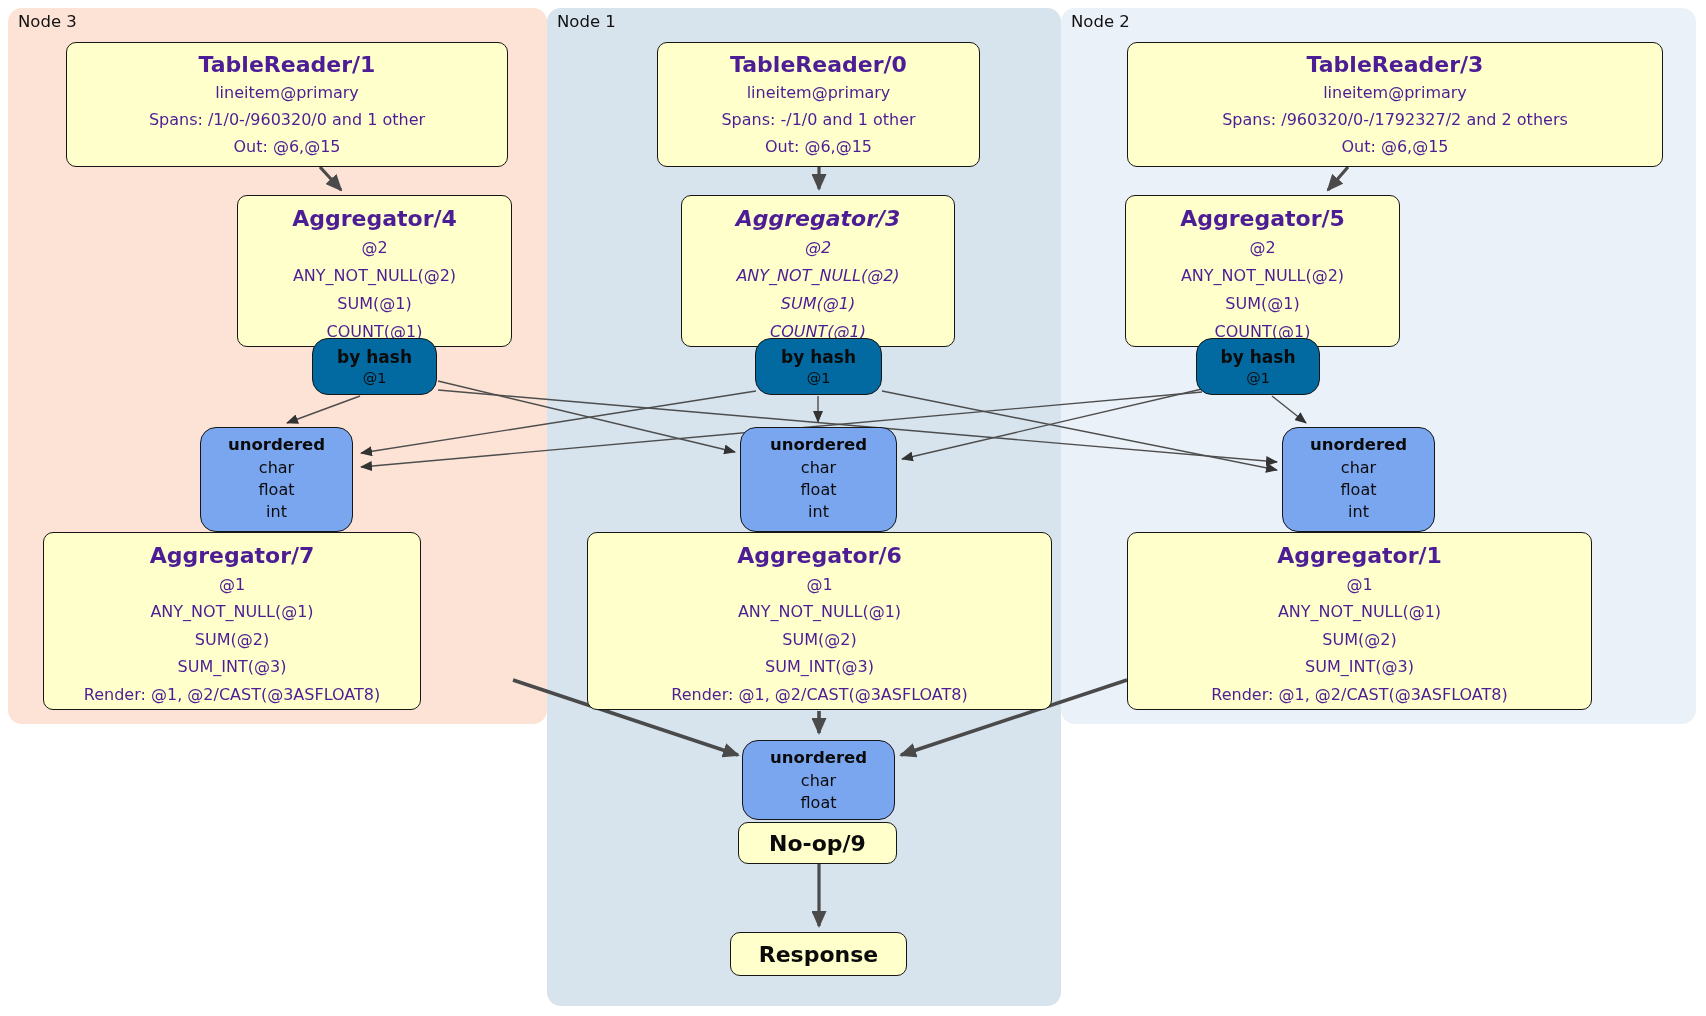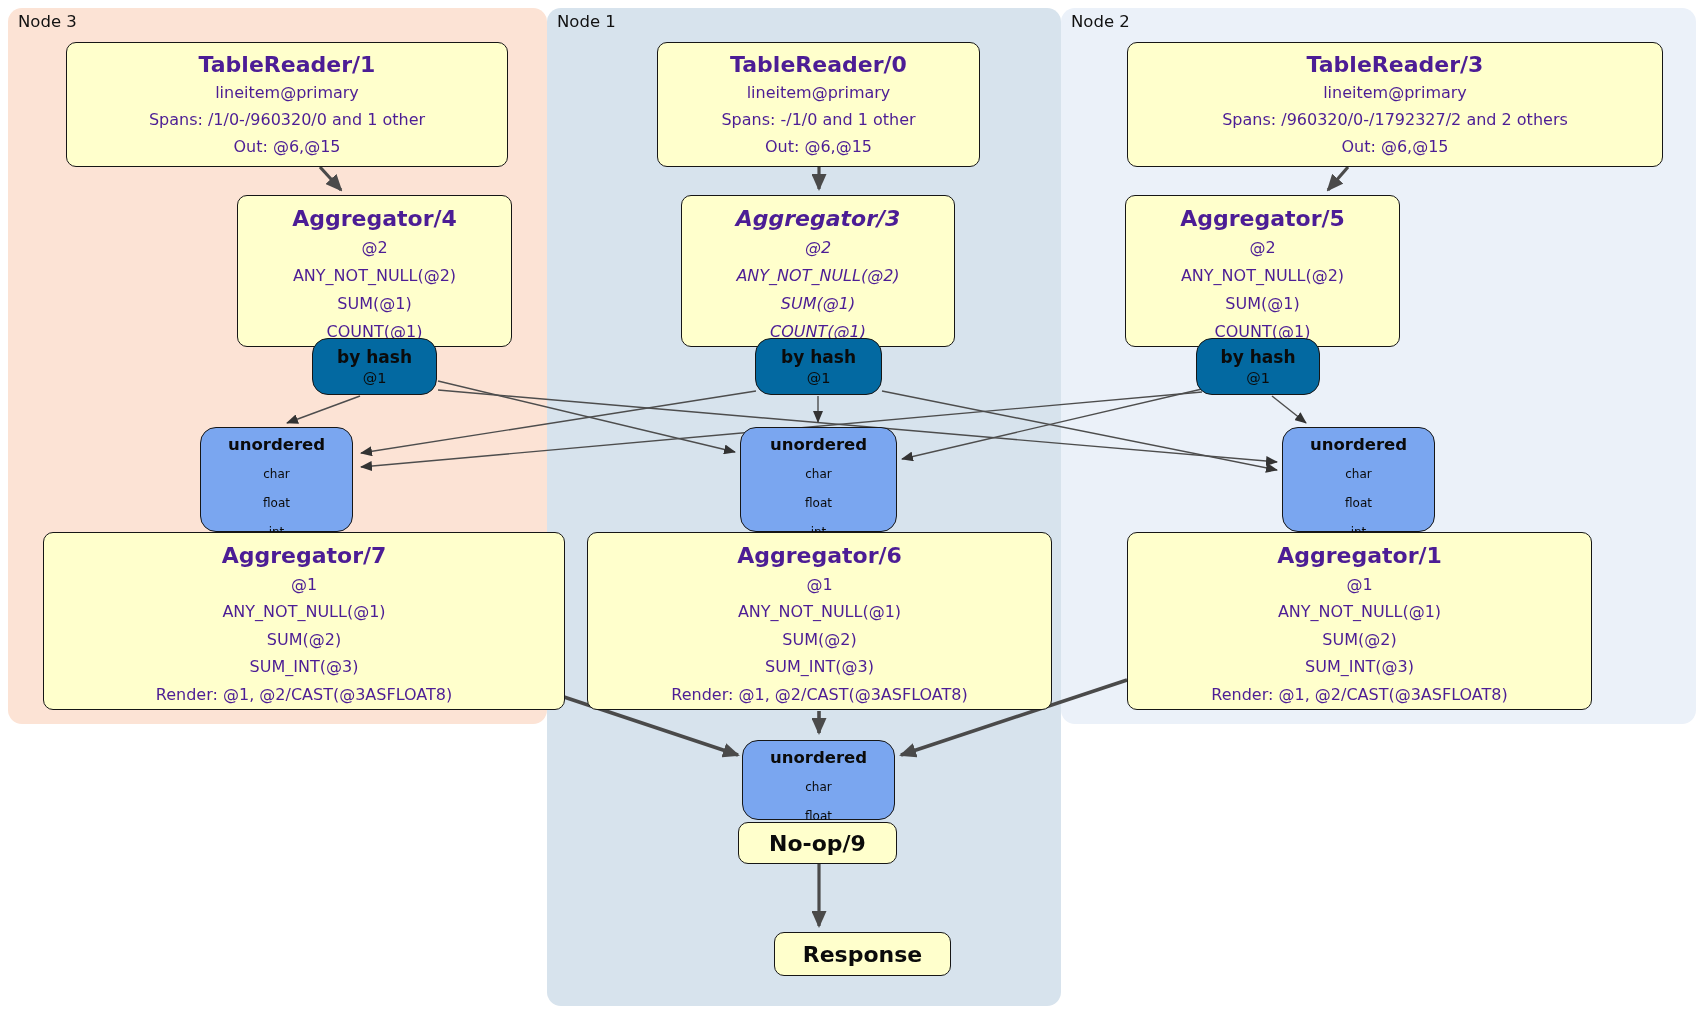--- a/index.html
+++ b/index.html
@@ -15,21 +15,21 @@
   .tr .t{padding-top:8px;line-height:28px;}
   .tr .l{line-height:27px;}
   .aggb .l{line-height:27.4px;}
   .router{position:absolute;background:#0369a1;border:1.6px solid #161616;border-radius:16px;
           text-align:center;box-sizing:border-box;color:#0b0b0b;}
   .router .t{font-weight:bold;font-size:17px;line-height:22px;padding-top:7px;}
   .router .l{font-size:14.5px;line-height:20px;}
   .sync{position:absolute;background:#7AA6F0;border:1.6px solid #161616;border-radius:16px;
         text-align:center;box-sizing:border-box;color:#0b0b0b;}
   .sync .t{font-weight:bold;font-size:16.5px;line-height:24px;padding-top:5px;}
-  .sync .l{font-size:12px;line-height:21.8px;margin-top:7px;}
+  .sync .l{font-size:16px;line-height:21.8px;}
   .mini{position:absolute;background:#FFFFCC;border:1.8px solid #161616;border-radius:10px;
         display:flex;align-items:center;justify-content:center;font-weight:bold;box-sizing:border-box;color:#0b0b0b;}
 </style>
 </head>
 <body>
 
 <div class="canvas">
 
   <div class="panel" style="left:8px;top:8px;width:539px;height:716px;background:#FCE3D5;"></div>
   <div class="panel" style="left:547px;top:8px;width:514px;height:998px;background:#D7E3ED;"></div>
@@ -86,21 +86,21 @@
   <div class="router" style="left:312px;top:338px;width:125px;height:57px;">
     <div class="t">by hash</div>
     <div class="l">@1</div>
   </div>
   <div class="sync" style="left:200px;top:427px;width:153px;height:105px;">
     <div class="t">unordered</div>
     <div class="l">char</div>
     <div class="l">float</div>
     <div class="l">int</div>
   </div>
-  <div class="pbox aggb" style="left:43px;top:532px;width:522px;height:178px;">
+  <div class="pbox aggb" style="left:43px;top:532px;width:378px;height:178px;">
     <div class="t">Aggregator/7</div>
     <div class="l">@1</div>
     <div class="l">ANY_NOT_NULL(@1)</div>
     <div class="l">SUM(@2)</div>
     <div class="l">SUM_INT(@3)</div>
     <div class="l">Render: @1, @2/CAST(@3ASFLOAT8)</div>
   </div>
 
   <div class="pbox tr" style="left:657px;top:42px;width:323px;height:125px;">
     <div class="t">TableReader/0</div>
@@ -167,17 +167,17 @@
   </div>
 
   <div class="sync" style="left:742px;top:740px;width:153px;height:80px;">
     <div class="t">unordered</div>
     <div class="l">char</div>
     <div class="l">float</div>
   </div>
   <div class="mini" style="left:738px;top:822px;width:159px;height:42px;font-size:22px;">
       <span>No-op/9</span>
     </div>
-  <div class="mini" style="left:730px;top:932px;width:177px;height:44px;font-size:22px;margin-left:44px;">
+  <div class="mini" style="left:730px;top:932px;width:177px;height:44px;font-size:22px;">
       <span>Response</span>
     </div>
 
 </div>
 
 </body></html>

